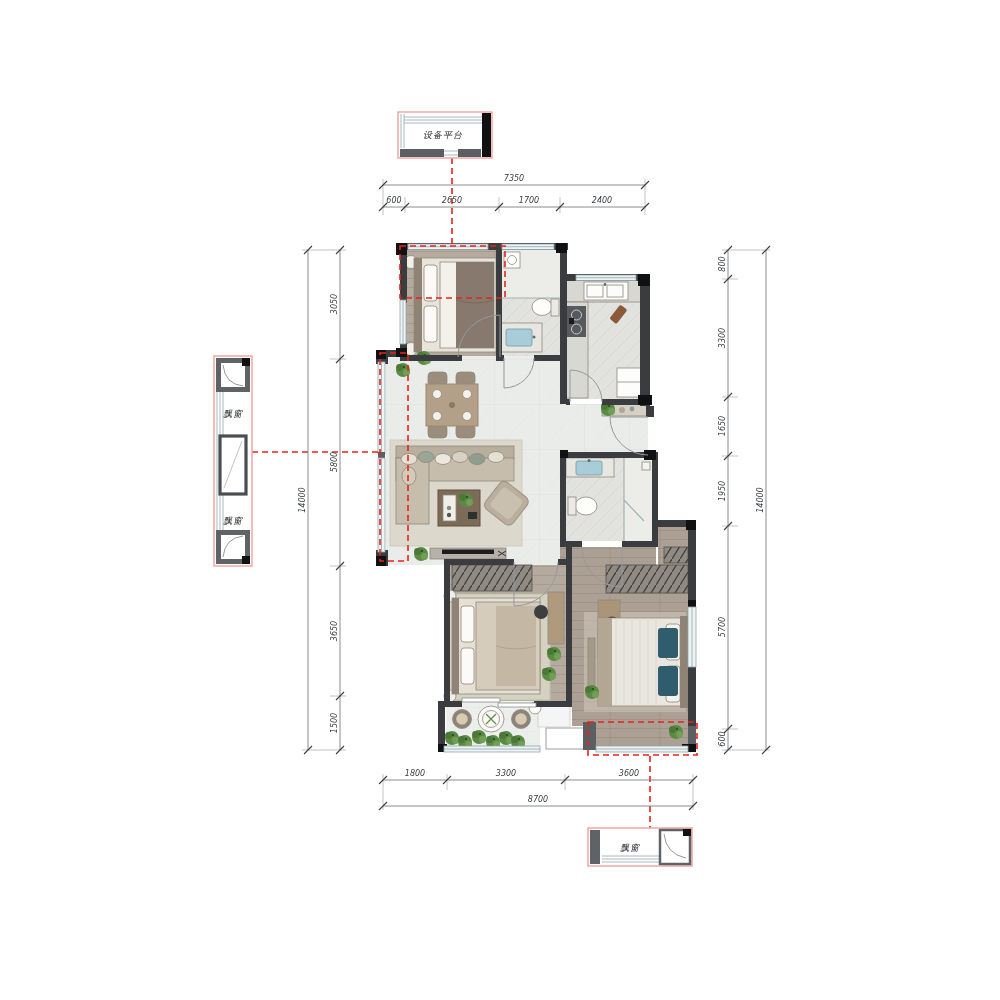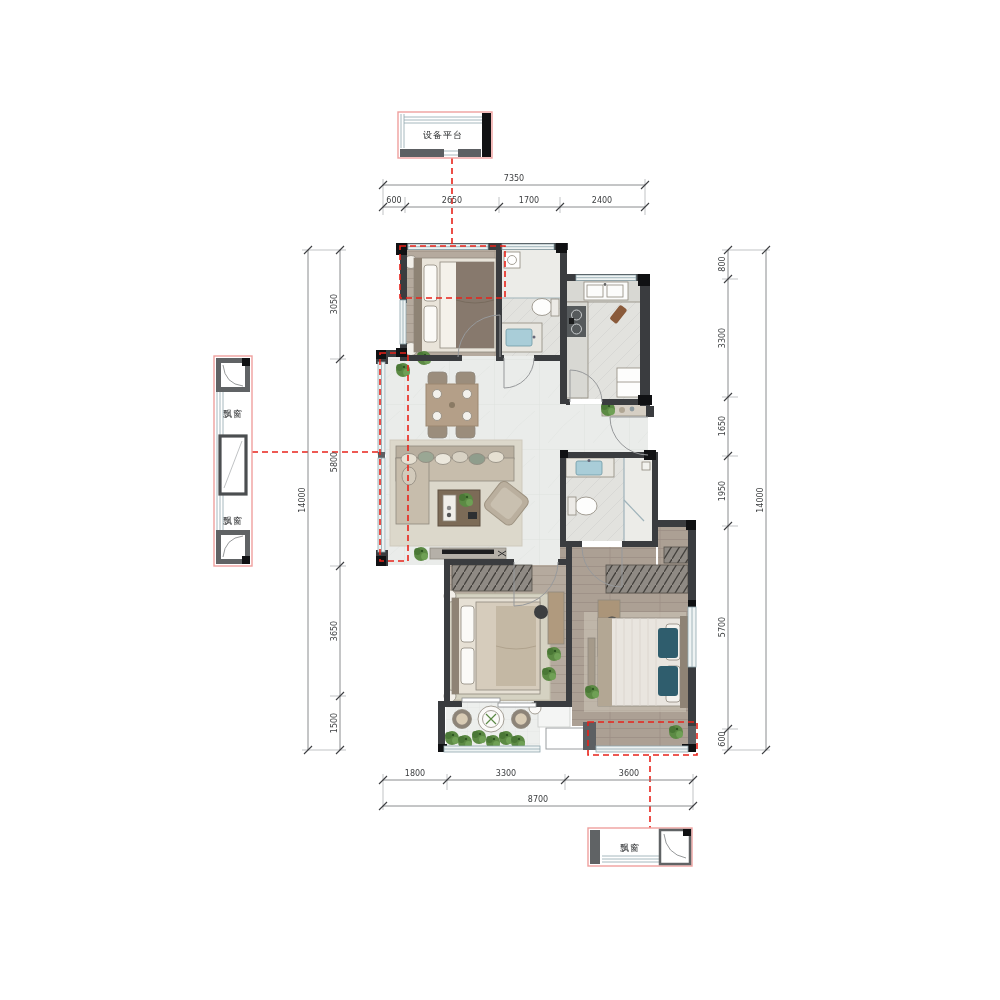--- a/index.html
+++ b/index.html
@@ -1,17 +1,17 @@
 <!DOCTYPE html>
 <html><head>
 <meta charset="utf-8">
 <style>
   html,body{margin:0;padding:0;background:#ffffff;}
   .stage{width:868px;height:1000px;position:relative;background:#fff;overflow:hidden;
-         font-family:"DejaVu Sans","Liberation Sans",sans-serif;}
+         font-family:"DejaVu Sans","Liberation Sans",sans-serif;font-style:italic;}
   svg{position:absolute;left:0;top:0;}
   text{fill:#3b3d3f;}
   .dim{font-size:8px;}
   .cjk{font-size:9px;fill:#2a2c2e;letter-spacing:1px;}
   .dimline{stroke:#7d8082;stroke-width:0.9;}
   .extline{stroke:#a8abad;stroke-width:0.7;}
   .tick{stroke:#3c3e41;stroke-width:1.1;}
   .red{stroke:#e8231b;stroke-width:1.6;fill:none;}
   .pinkbox{fill:#ffffff;stroke:#efa09e;stroke-width:1.4;}
   .wallD{fill:#3a3c3f;}

